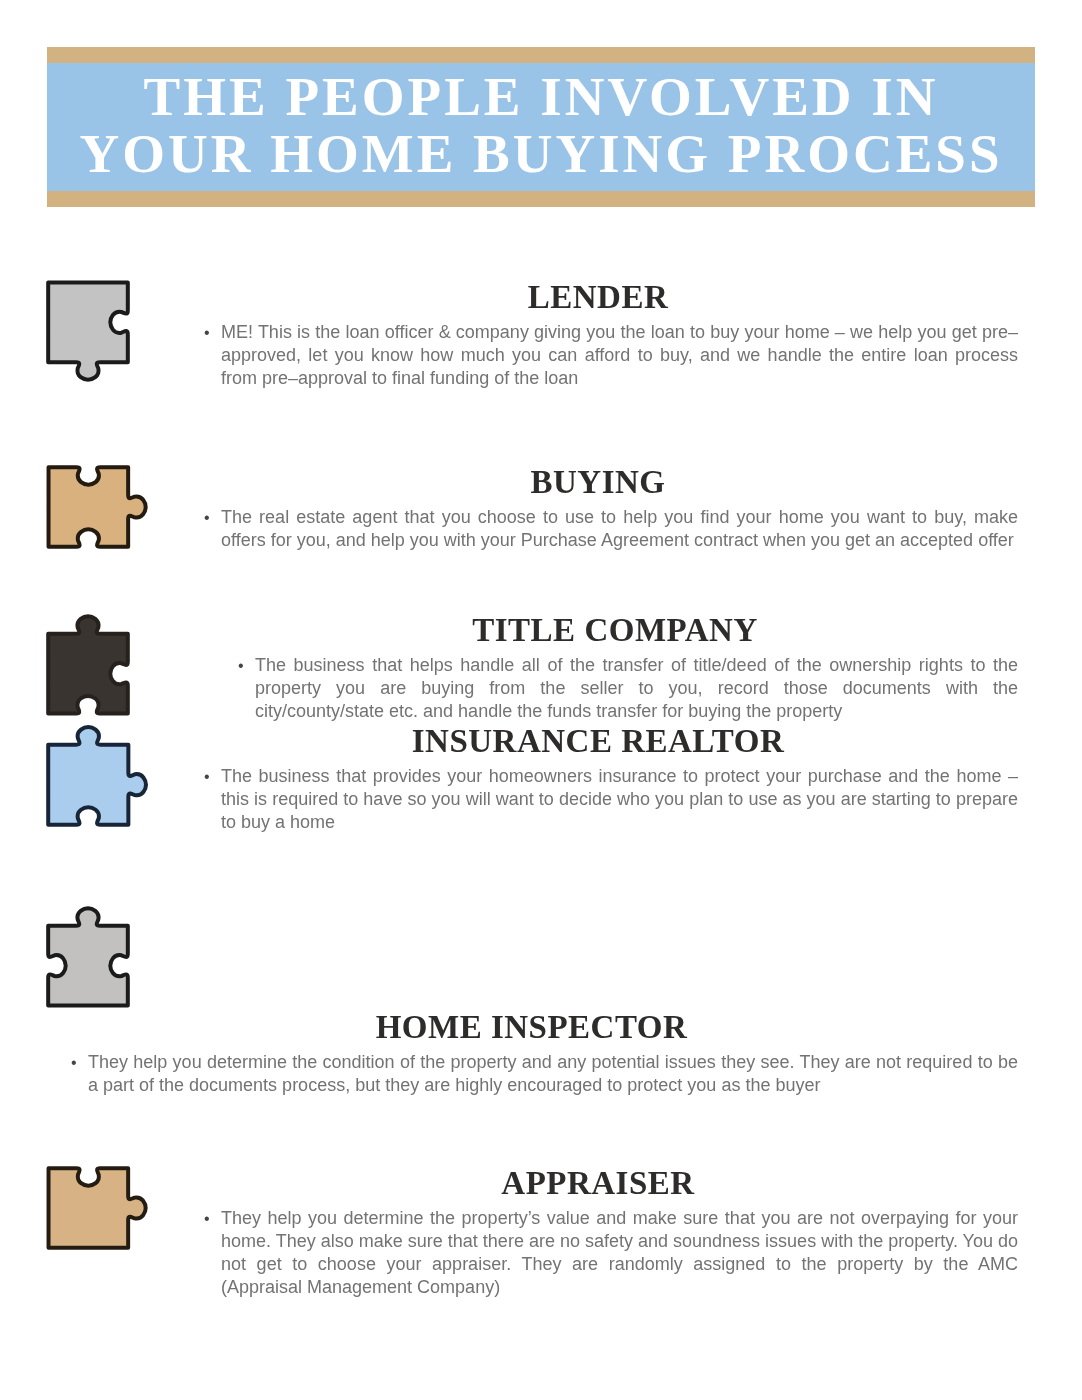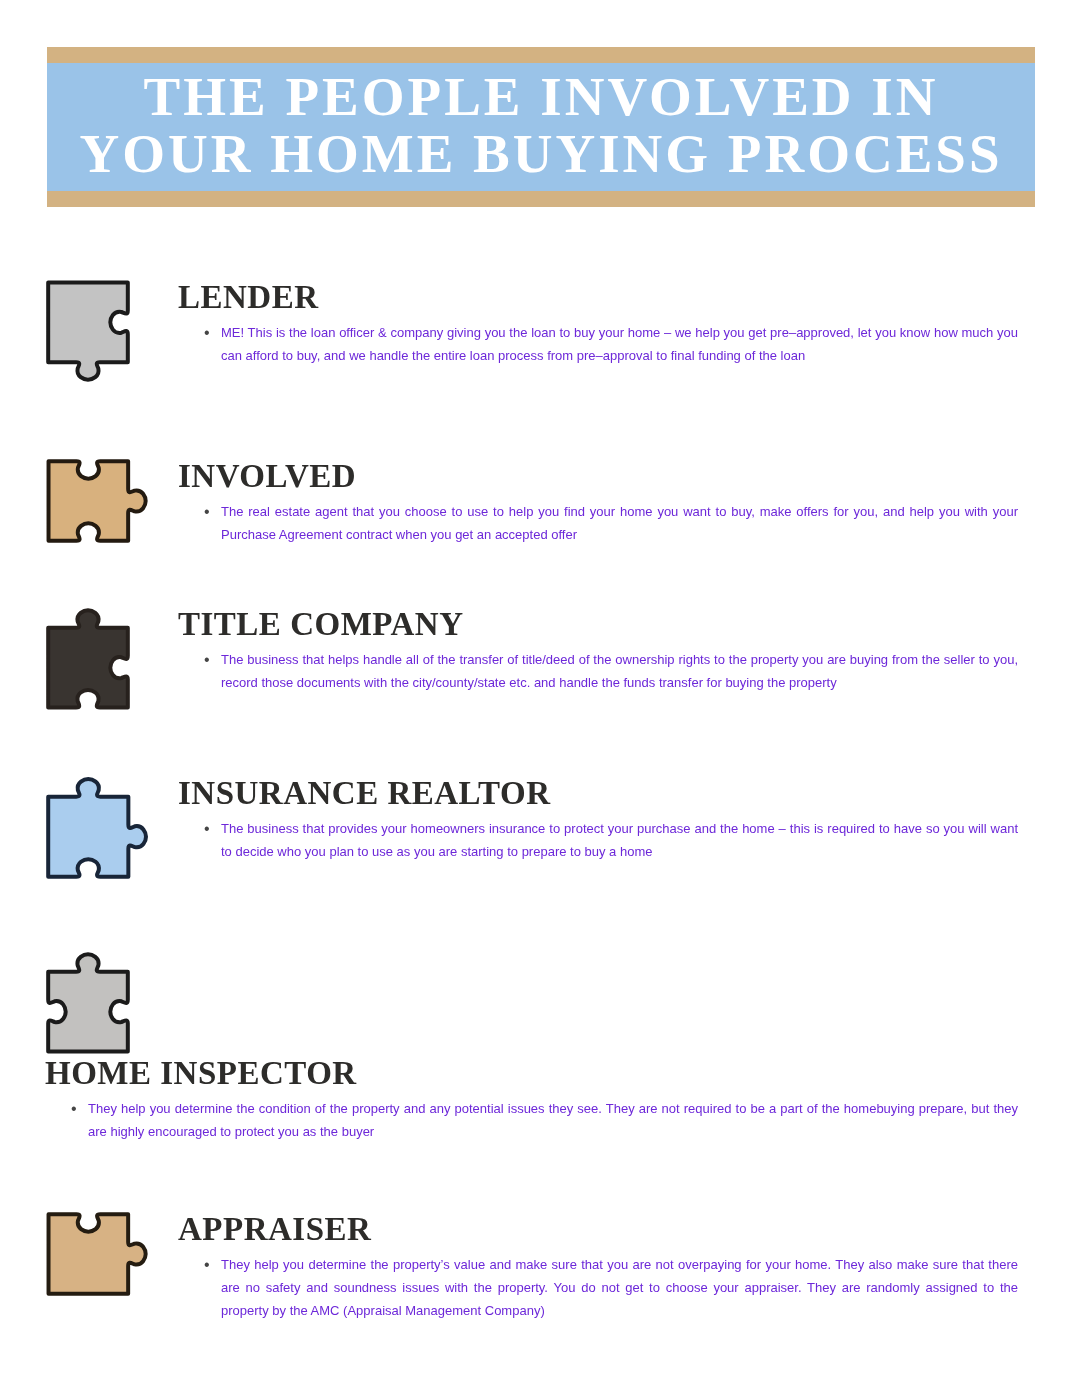--- a/index.html
+++ b/index.html
@@ -21,32 +21,32 @@
 
   
   #sections{padding-top:72px;}
   .section{display:flex;margin-left:45px;margin-right:64px;}
   .icon-col{width:133px;flex:none;}
   .puzzle{display:block;}
   .content{flex:1;min-width:0;}
   .sec-title{
     font-family:"Liberation Serif",serif;font-weight:bold;
     font-size:33px;line-height:36px;letter-spacing:.5px;
-    color:#2d2c2a;margin:0 0 6px 0;
+    color:#2d2c2a;margin:0 0 6px 0;text-align:center;
   }
   .bullet-row{display:flex;padding-left:26px;}
   .dot{width:17px;flex:none;color:#454545;font-size:16px;line-height:23px;}
   .bullet-text{
     flex:1;margin:0;text-align:justify;
-    font-size:13px;line-height:23px;color:#6d28d9;
+    font-size:18px;line-height:23px;color:#737373;
   }
   
   .lender{margin-bottom:74px;}
   .realtor{margin-bottom:60px;}
-  .title-company{margin-bottom:64px;}
+  .title-company{gap:34px;}
   .insurance-company{margin-bottom:70px;}
   .home-inspector{margin-bottom:68px;flex-direction:column;}
   .appraiser{margin-bottom:0;margin-top:47px;}
 </style>
 </head>
 <body>
 
 <div class="page">
 
   <header class="header">
@@ -74,21 +74,21 @@
       </div>
     </section>
 
     <section class="section realtor">
       <div class="icon-col">
         <svg class="puzzle" xmlns="http://www.w3.org/2000/svg" viewBox="-4 -4 131 108" width="105" height="86">
           <path stroke-width="5" stroke-linejoin="round" stroke-linecap="round" d="M 0 0 L 35 0 C 42 0 38 5 37 8 C 35 18 45 22 50 22 C 55 22 65 18 63 8 C 62 5 58 0 65 0 L 100 0 L 100 35 C 100 42 105 38 108 37 C 118 35 122 45 122 50 C 122 55 118 65 108 63 C 105 62 100 58 100 65 L 100 100 L 65 100 C 58 100 62 95 63 92 C 65 82 55 78 50 78 C 45 78 35 82 37 92 C 38 95 42 100 35 100 L 0 100 L 0 0 Z" fill="#d8b17e" stroke="#231a10"></path>
         </svg>
       </div>
       <div class="content">
-        <h2 class="sec-title">INVOLVED</h2>
+        <h2 class="sec-title">BUYING</h2>
         <div class="bullet-row">
           <span class="dot">•</span>
           <p class="bullet-text">The real estate agent that you choose to use to help you find your home you want to buy, make offers for you, and help you with your Purchase Agreement contract when you get an accepted offer</p>
         </div>
       </div>
     </section>
 
     <section class="section title-company">
       <div class="icon-col">
         <svg class="puzzle" xmlns="http://www.w3.org/2000/svg" viewBox="-4 -27 108 131" width="86" height="105">
@@ -122,21 +122,21 @@
     <section class="section home-inspector">
       <div class="icon-col">
         <svg class="puzzle" xmlns="http://www.w3.org/2000/svg" viewBox="-4 -27 108 131" width="86" height="105">
           <path stroke-width="5" stroke-linejoin="round" stroke-linecap="round" d="M 0 0 L 35 0 C 42 0 38 -5 37 -8 C 35 -18 45 -22 50 -22 C 55 -22 65 -18 63 -8 C 62 -5 58 0 65 0 L 100 0 L 100 35 C 100 42 95 38 92 37 C 82 35 78 45 78 50 C 78 55 82 65 92 63 C 95 62 100 58 100 65 L 100 100 L 0 100 L 0 65 C 0 58 5 62 8 63 C 18 65 22 55 22 50 C 22 45 18 35 8 37 C 5 38 0 42 0 35 L 0 0 Z" fill="#c2c1bf" stroke="#1b1b1b"></path>
         </svg>
       </div>
       <div class="content">
         <h2 class="sec-title">HOME INSPECTOR</h2>
         <div class="bullet-row">
           <span class="dot">•</span>
-          <p class="bullet-text">They help you determine the condition of the property and any potential issues they see. They are not required to be a part of the homebuying prepare, but they are highly encouraged to protect you as the buyer</p>
+          <p class="bullet-text">They help you determine the condition of the property and any potential issues they see. They are not required to be a part of the documents process, but they are highly encouraged to protect you as the buyer</p>
         </div>
       </div>
     </section>
 
     <section class="section appraiser">
       <div class="icon-col">
         <svg class="puzzle" xmlns="http://www.w3.org/2000/svg" viewBox="-4 -4 131 108" width="105" height="86">
           <path stroke-width="5" stroke-linejoin="round" stroke-linecap="round" d="M 0 0 L 35 0 C 42 0 38 5 37 8 C 35 18 45 22 50 22 C 55 22 65 18 63 8 C 62 5 58 0 65 0 L 100 0 L 100 35 C 100 42 105 38 108 37 C 118 35 122 45 122 50 C 122 55 118 65 108 63 C 105 62 100 58 100 65 L 100 100 L 0 100 L 0 0 Z" fill="#d7b284" stroke="#241c11"></path>
         </svg>
       </div>

